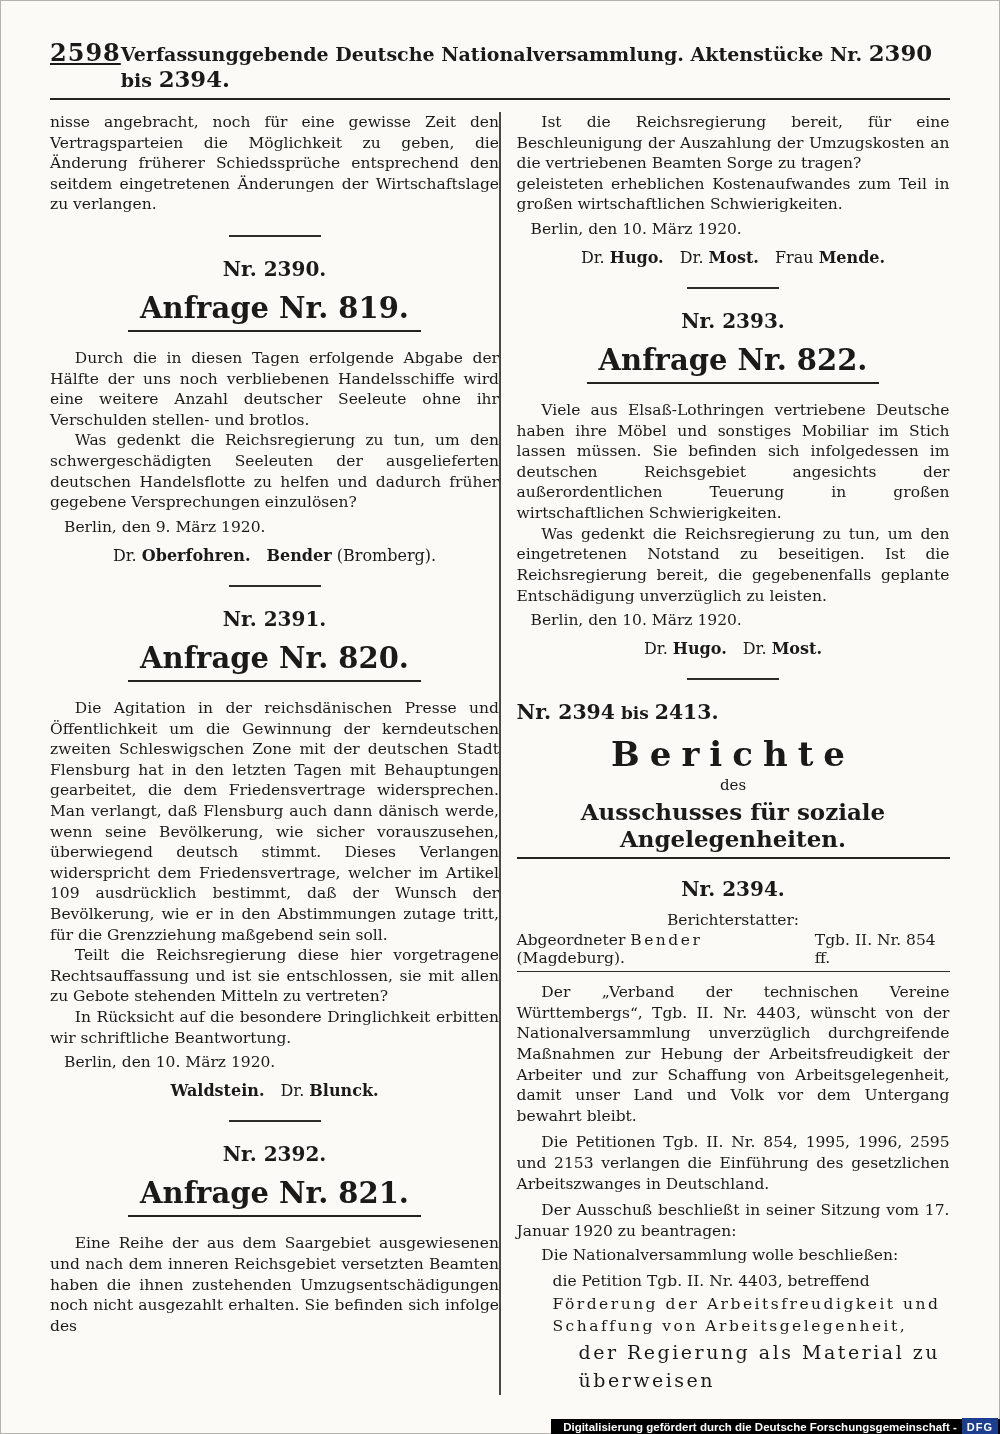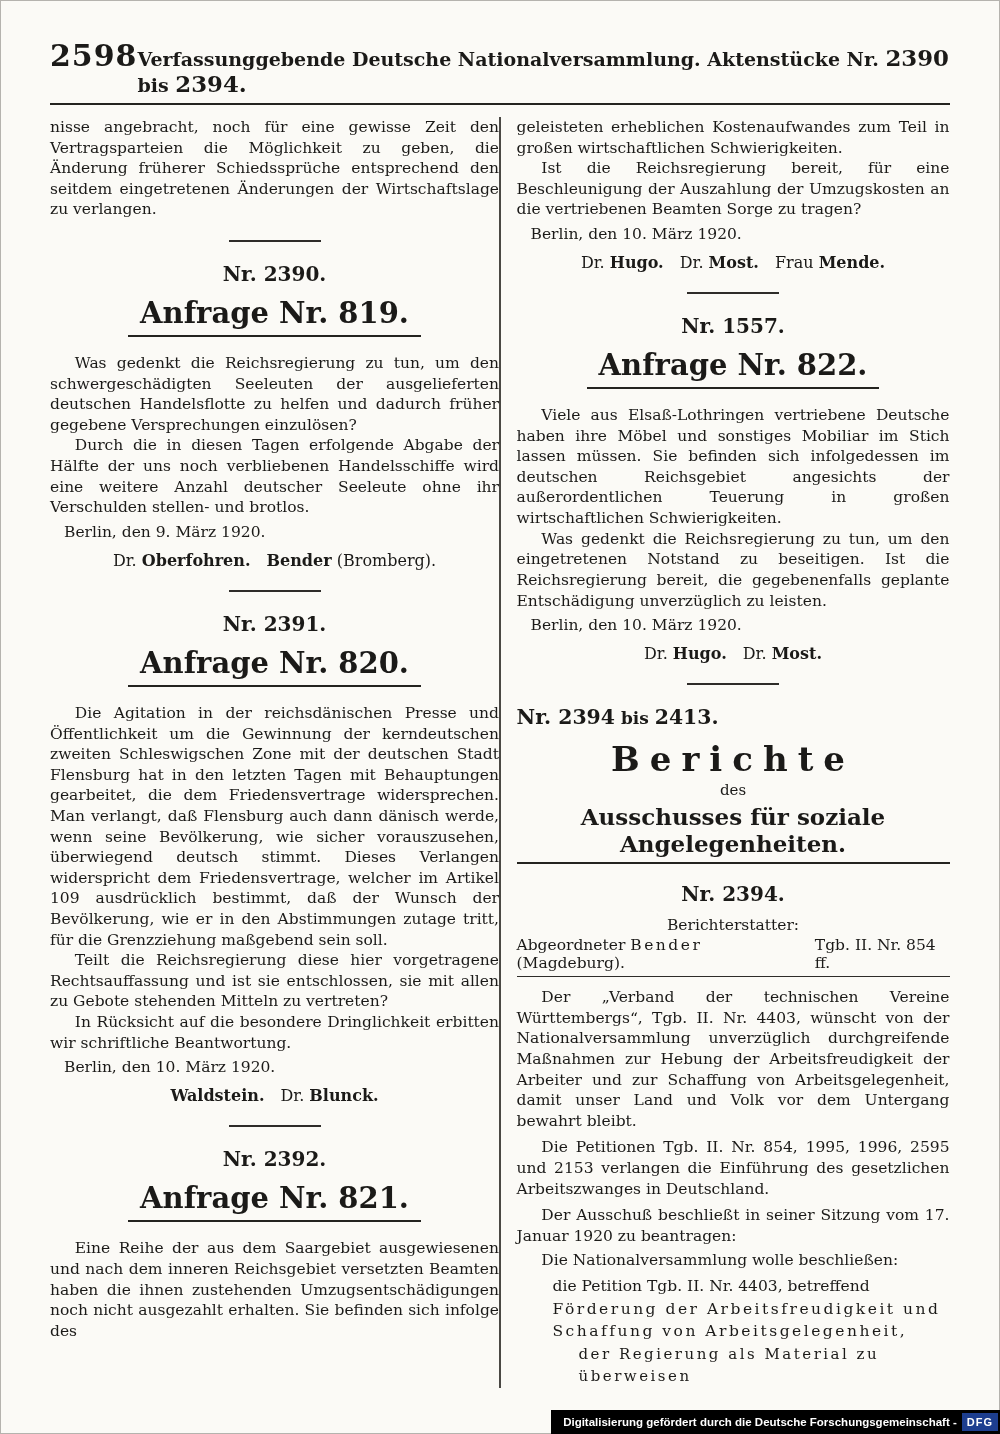--- a/index.html
+++ b/index.html
@@ -12,21 +12,21 @@
   .page {
     position:relative;
     width:1000px; height:1434px;
     background:#fbfaf6;
     padding:38px 50px 0 50px;
     overflow:hidden;
     box-shadow:inset 0 0 0 1px #b5b3ae;
   }
   
   .page-header { display:flex; align-items:baseline; font-weight:bold; }
-  .page-number { font-size:30px; letter-spacing:1px; }
+  .page-number { font-size:24px; letter-spacing:1px;text-decoration:underline; }
   .header-title { flex:1; text-align:left; font-size:19px; }
   .header-rule { border-bottom:2.5px solid #24231f; margin-top:6px; }
 
   
   .columns { display:flex; margin-top:12px; }
   .col { width:449px; }
   .col-left  { }
   .col-right { padding-left:16px; }
   .col-divider { width:1.5px; background:#4a4844; align-self:stretch; }
 
@@ -55,26 +55,26 @@
     border-bottom:2.5px solid #24231f;
   }
   .berichterstatter { text-align:center; font-size:15.5px; margin-bottom:2px; }
   .reporter-row {
     display:flex; justify-content:flex-end; align-items:baseline;
     font-size:15.5px; border-bottom:1.5px solid #2e2c29;
     padding-bottom:4px; margin-bottom:10px;gap:13px;
   }
   .res-intro { font-size:15.5px; line-height:1.33; text-indent:1.6em; margin-top:4px; }
   .res-item  { font-size:15.5px; line-height:1.45; margin:4px 0 0 36px; }
-  .res-action{ font-size:15px; line-height:1.45; margin:2px 0 0 62px; }
+  .res-action{ font-size:19px; line-height:1.45; margin:2px 0 0 62px; }
   .mt6 { margin-top:6px; }
 
   
   .digitization-bar {
-    position:absolute; right:0; bottom:0; height:24px;
+    position:absolute; right:0; bottom:0; height:15px;
     background:#000; color:#fff;
     display:flex; align-items:center; gap:5px;
     padding:0 2px 0 12px;
     font-family:"Liberation Sans", sans-serif;
     font-size:11.5px; font-weight:bold; white-space:nowrap;
   }
   .dfg-badge {
     background:#1d3e8f; color:#fff; font-weight:bold;
     font-size:11px; padding:3px 5px; letter-spacing:1px;
   }
@@ -94,22 +94,22 @@
 
     <div class="col col-left">
 
       <p class="para cont">nisse angebracht, noch für eine gewisse Zeit den Vertragsparteien die Möglichkeit zu geben, die Änderung früherer Schiedssprüche entsprechend den seitdem eingetretenen Änderungen der Wirtschaftslage zu verlangen.</p>
 
       <div class="divider"></div>
 
       <section>
         <div class="sec-number">Nr. 2390.</div>
         <h2 class="sec-title">Anfrage Nr. 819.</h2>
+        <p class="para">Durch die in diesen Tagen erfolgende Abgabe der Hälfte der uns noch verbliebenen Handelsschiffe wird eine weitere Anzahl deutscher Seeleute ohne ihr Verschulden stellen- und brotlos.</p>
         <p class="para">Was gedenkt die Reichsregierung zu tun, um den schwergeschädigten Seeleuten der ausgelieferten deutschen Handelsflotte zu helfen und dadurch früher gegebene Versprechungen einzulösen?</p>
-        <p class="para">Durch die in diesen Tagen erfolgende Abgabe der Hälfte der uns noch verbliebenen Handelsschiffe wird eine weitere Anzahl deutscher Seeleute ohne ihr Verschulden stellen- und brotlos.</p>
         <p class="dateline">Berlin, den 9. März 1920.</p>
         <p class="signatures"><span>Dr. </span><span style="font-weight: bold;">Oberfohren.</span><span> </span><span style="font-weight: bold;">Bender</span><span> (Bromberg).</span></p>
       </section>
 
       <div class="divider"></div>
 
       <section>
         <div class="sec-number">Nr. 2391.</div>
         <h2 class="sec-title">Anfrage Nr. 820.</h2>
         <p class="para">Die Agitation in der reichsdänischen Presse und Öffentlichkeit um die Gewinnung der kerndeutschen zweiten Schleswigschen Zone mit der deutschen Stadt Flensburg hat in den letzten Tagen mit Behauptungen gearbeitet, die dem Friedensvertrage widersprechen. Man verlangt, daß Flensburg auch dann dänisch werde, wenn seine Bevölkerung, wie sicher vorauszusehen, überwiegend deutsch stimmt. Dieses Verlangen widerspricht dem Friedensvertrage, welcher im Artikel 109 ausdrücklich bestimmt, daß der Wunsch der Bevölkerung, wie er in den Abstimmungen zutage tritt, für die Grenzziehung maßgebend sein soll.</p>
@@ -127,30 +127,30 @@
         <p class="para">Eine Reihe der aus dem Saargebiet ausgewiesenen und nach dem inneren Reichsgebiet versetzten Beamten haben die ihnen zustehenden Umzugsentschädigungen noch nicht ausgezahlt erhalten. Sie befinden sich infolge des</p>
       </section>
 
     </div>
 
     <div class="col-divider"></div>
 
     <div class="col col-right">
 
       <section>
+        <p class="para">Ist die Reichsregierung bereit, für eine Beschleunigung der Auszahlung der Umzugskosten an die vertriebenen Beamten Sorge zu tragen?</p>
         <p class="para cont">geleisteten erheblichen Kostenaufwandes zum Teil in großen wirtschaftlichen Schwierigkeiten.</p>
-        <p class="para">Ist die Reichsregierung bereit, für eine Beschleunigung der Auszahlung der Umzugskosten an die vertriebenen Beamten Sorge zu tragen?</p>
         <p class="dateline">Berlin, den 10. März 1920.</p>
         <p class="signatures"><span>Dr. </span><span style="font-weight: bold;">Hugo.</span><span> Dr. </span><span style="font-weight: bold;">Most.</span><span> Frau </span><span style="font-weight: bold;">Mende.</span></p>
       </section>
 
       <div class="divider"></div>
 
       <section>
-        <div class="sec-number">Nr. 1557.</div>
+        <div class="sec-number">Nr. 2393.</div>
         <h2 class="sec-title">Anfrage Nr. 822.</h2>
         <p class="para">Viele aus Elsaß-Lothringen vertriebene Deutsche haben ihre Möbel und sonstiges Mobiliar im Stich lassen müssen. Sie befinden sich infolgedessen im deutschen Reichsgebiet angesichts der außerordentlichen Teuerung in großen wirtschaftlichen Schwierigkeiten.</p>
         <p class="para">Was gedenkt die Reichsregierung zu tun, um den eingetretenen Notstand zu beseitigen. Ist die Reichsregierung bereit, die gegebenenfalls geplante Entschädigung unverzüglich zu leisten.</p>
         <p class="dateline">Berlin, den 10. März 1920.</p>
         <p class="signatures"><span>Dr. </span><span style="font-weight: bold;">Hugo.</span><span> Dr. </span><span style="font-weight: bold;">Most.</span></p>
       </section>
 
       <div class="divider"></div>
 
       <section>

